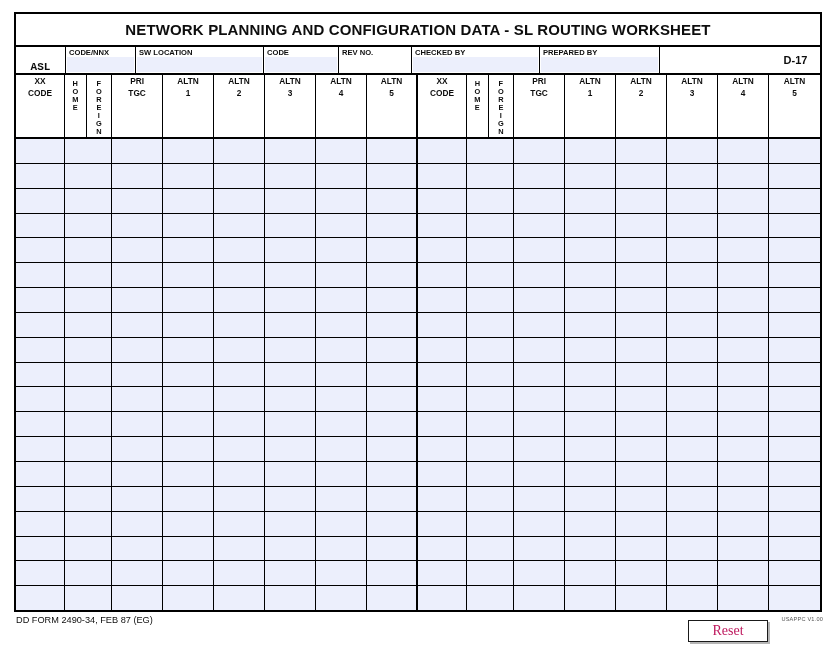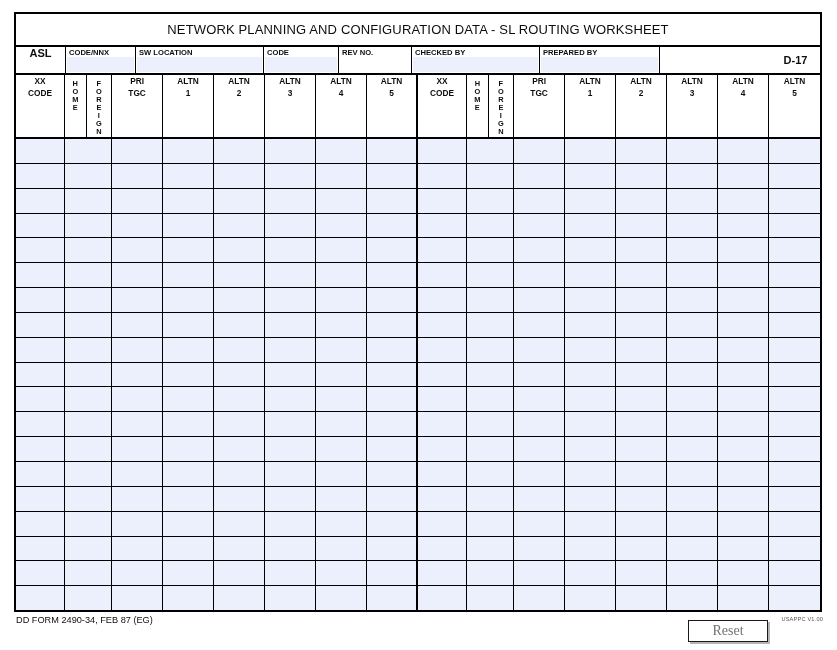--- a/index.html
+++ b/index.html
@@ -38,22 +38,22 @@
   
   .title-bar {
     height: 33px;
     border-bottom: 2px solid #000;
     display: flex;
     align-items: center;
     justify-content: center;
     box-sizing: border-box;
   }
   .title-text {
-    font-size: 13px;
-    font-weight: normal;
+    font-size: 15px;
+    font-weight: bold;
     letter-spacing: 0.15px;
     white-space: nowrap;
   }
 
   
   .meta-row {
     height: 28px;
     display: flex;
     border-bottom: 2px solid #000;
     box-sizing: border-box;
@@ -76,23 +76,24 @@
     white-space: nowrap;
   }
   .meta-input {
     flex: 1;
     background: #eceffc;
     margin: 0 1px 1px 1px;
   }
 
   .meta-asl {
     width: 50px;
-    align-items: flex-start;
+    align-items: flex-end;
     justify-content: center;
     flex-direction: row;
+    font-family: Liberation Mono, monospace;
   }
   .meta-asl .asl-text {
     font-size: 11px;
     font-weight: bold;
   }
 
   .meta-prsl      { width: 70px; }
   .meta-swloc     { width: 128px; }
   .meta-date      { width: 75px; }
   .meta-rev       { width: 73px; gap: 34px; }
@@ -230,21 +231,21 @@
     position: absolute;
     left: 688px;
     top: 620px;
     width: 80px;
     height: 22px;
     background: #ffffff;
     border: 1.5px solid #1a1a1a;
     box-shadow: 2px 2px 0 rgba(90,90,90,0.45);
     font-family: "Liberation Serif", serif;
     font-size: 14px;
-    color: #737373;
+    color: #be185d;
     display: flex;
     align-items: center;
     justify-content: center;
     cursor: pointer;
     box-sizing: border-box;
   }
 </style>
 </head>
 <body>
 

